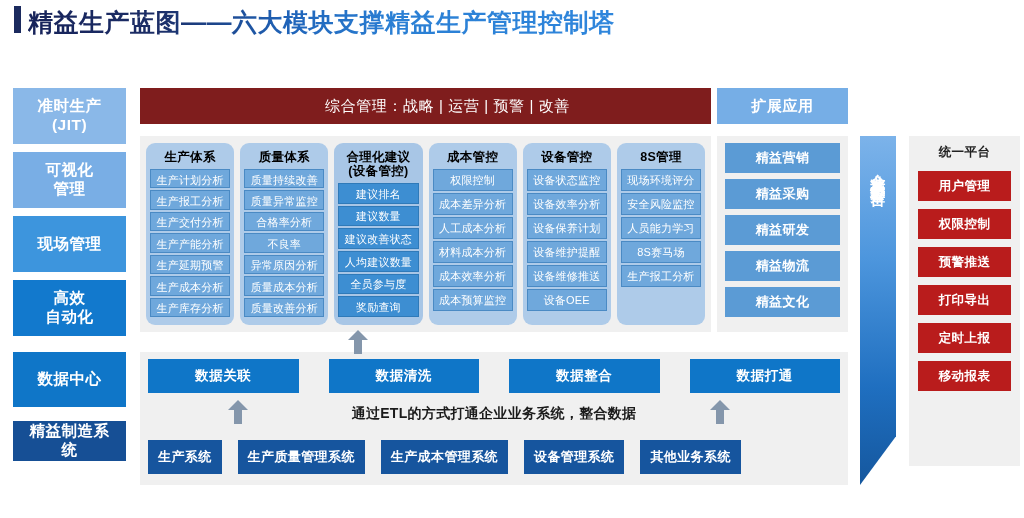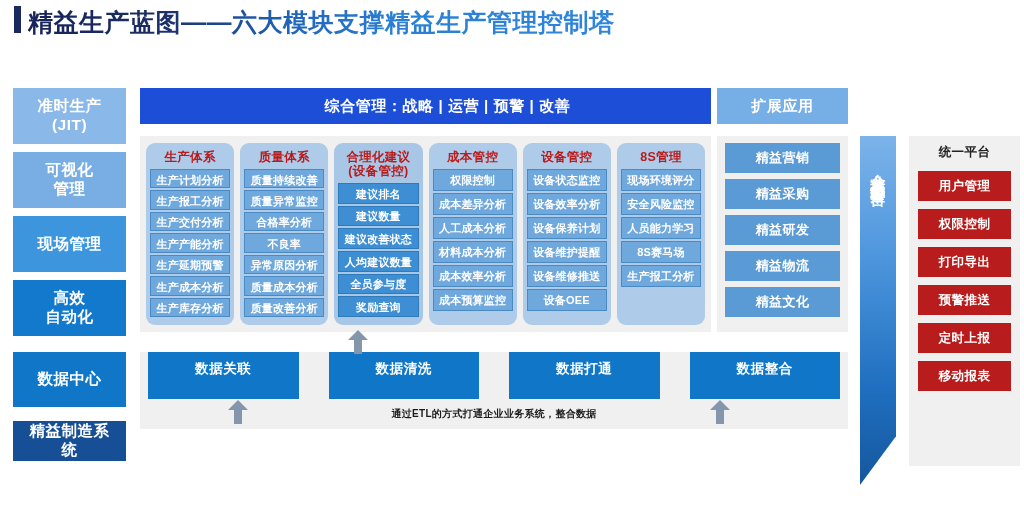--- a/index.html
+++ b/index.html
@@ -31,47 +31,47 @@
   .sidebar { position: absolute; left: 13px; top: 88px; width: 113px; }
   .side-item {
     width: 113px; color: #ffffff; font-size: 15.5px; font-weight: bold;
     display: flex; align-items: center; justify-content: center;
     text-align: center; line-height: 1.22; letter-spacing: .5px;
   }
 
   
   .topbar {
     position: absolute; left: 140px; top: 88px; width: 571px; height: 36px;
-    background: #1d4ed8; color: #fff; font-size: 15px; font-weight: bold;
+    background: #7f1d1d; color: #fff; font-size: 15px; font-weight: normal;
     display: flex; align-items: center; justify-content: center; letter-spacing: .6px; padding-left: 44px;
   }
   .ext-head {
     position: absolute; left: 717px; top: 88px; width: 131px; height: 36px;
     background: #76aee6; color: #fff; font-size: 15px; font-weight: bold;
     display: flex; align-items: center; justify-content: center; letter-spacing: .6px;
   }
 
   
   .modules-panel {
     position: absolute; left: 140px; top: 136px; width: 571px; height: 196px;
     background: #f0f0f0; display: flex; align-items: flex-start; padding: 7px 6px;
     gap: 6px;
   }
   .mcol {
     flex: 1; background: #aecbe9; border-radius: 9px 9px 9px 9px;
     padding: 3px 4px 6px 4px; display: flex; flex-direction: column; min-width: 0;
     height: 100%;
   }
   .mcol-head {
-    color: #b91c1c; font-size: 12.5px; font-weight: bold; text-align: center;
+    color: #000000; font-size: 12.5px; font-weight: bold; text-align: center;
     line-height: 1.12; padding: 4px 0 5px 0; letter-spacing: .3px;
   }
   .mcell {
     background: #6fa8dc; border: 1px solid #4a8ac4; color: #ffffff;
-    font-size: 11px; font-weight: bold; text-align: center;
+    font-size: 11px; font-weight: normal; text-align: center;
     padding: 2.5px 0; margin-bottom: 2px; letter-spacing: .2px;
     white-space: nowrap; overflow: hidden;
   }
   .mcol.accent { background: #a8c6e6; }
   .mcol.accent .mcell { background: #3d8ed2; border-color: #2f7ab9; }
 
   
   .ext-panel {
     position: absolute; left: 717px; top: 136px; width: 131px; height: 196px;
     background: #f0f0f0; padding: 7px 8px; display: flex; flex-direction: column;
@@ -105,31 +105,31 @@
     padding-bottom: 10px; letter-spacing: .4px;
   }
   .plat-cell {
     background: #b91c1c; color: #ffffff; font-size: 12.5px; font-weight: bold;
     text-align: center; padding: 6.5px 0; margin-bottom: 8px; letter-spacing: .4px;
   }
 
   
   .data-panel {
     position: absolute; left: 140px; top: 352px; width: 708px; height: 47px;
-    background: #f0f0f0; display: flex; gap: 30px; padding: 0 8px;
+    background: #f0f0f0; display: flex; align-items: center; gap: 30px; padding: 0 8px;
   }
   .data-cell {
     flex: 1; background: #0f76c8; color: #ffffff; font-size: 13.5px; font-weight: bold;
     text-align: center; padding: 8px 0; letter-spacing: .6px;
   }
   .etl-band {
     position: absolute; left: 140px; top: 399px; width: 708px; height: 30px;
     background: #f0f0f0; display: flex; align-items: center; justify-content: center;
   }
-  .etl-text { color: #1b1b1b; font-size: 10px; font-weight: bold; letter-spacing: .3px; }
+  .etl-text { color: #1b1b1b; font-size: 14px; font-weight: bold; letter-spacing: .3px; }
 
   
   .sys-panel {
     position: absolute; left: 140px; top: 429px; width: 708px; height: 56px;
     background: #f0f0f0; display: flex; align-items: center; gap: 16px; padding: 0 8px;
   }
   .sys-cell {
     background: #16559e; color: #ffffff; font-size: 13px; font-weight: bold;
     text-align: center; padding: 8px 10px; white-space: nowrap; letter-spacing: .4px;
   }
@@ -281,38 +281,45 @@
 
   <div class="ribbon">
     <span class="ribbon-text">企业精益生产管控平台</span>
   </div>
 
   <div class="plat-panel">
     <div class="plat-title">统一平台</div>
     <div id="platcells">
         <div class="plat-cell">用户管理</div>
         <div class="plat-cell">权限控制</div>
+        <div class="plat-cell">预警推送</div>
         <div class="plat-cell">打印导出</div>
-        <div class="plat-cell">预警推送</div>
         <div class="plat-cell">定时上报</div>
         <div class="plat-cell">移动报表</div>
       </div>
   </div>
 
   <div class="data-panel" id="datapanel">
       <div class="data-cell">数据关联</div>
       <div class="data-cell">数据清洗</div>
+      <div class="data-cell">数据整合</div>
       <div class="data-cell">数据打通</div>
-      <div class="data-cell">数据整合</div>
     </div>
 
   <div class="etl-band">
     <span class="etl-text">通过ETL的方式打通企业业务系统，整合数据</span>
   </div>
 
+  <div class="sys-panel" id="syspanel">
+      <div class="sys-cell">生产系统</div>
+      <div class="sys-cell">生产质量管理系统</div>
+      <div class="sys-cell">生产成本管理系统</div>
+      <div class="sys-cell">设备管理系统</div>
+      <div class="sys-cell">其他业务系统</div>
+    </div>
 
 <div class="arrow" style="left: 348px; top: 330px;">
       <div class="head"></div>
       <div class="stem"></div>
     </div>
     <div class="arrow" style="left: 228px; top: 400px;">
       <div class="head"></div>
       <div class="stem"></div>
     </div>
     <div class="arrow" style="left: 710px; top: 400px;">

